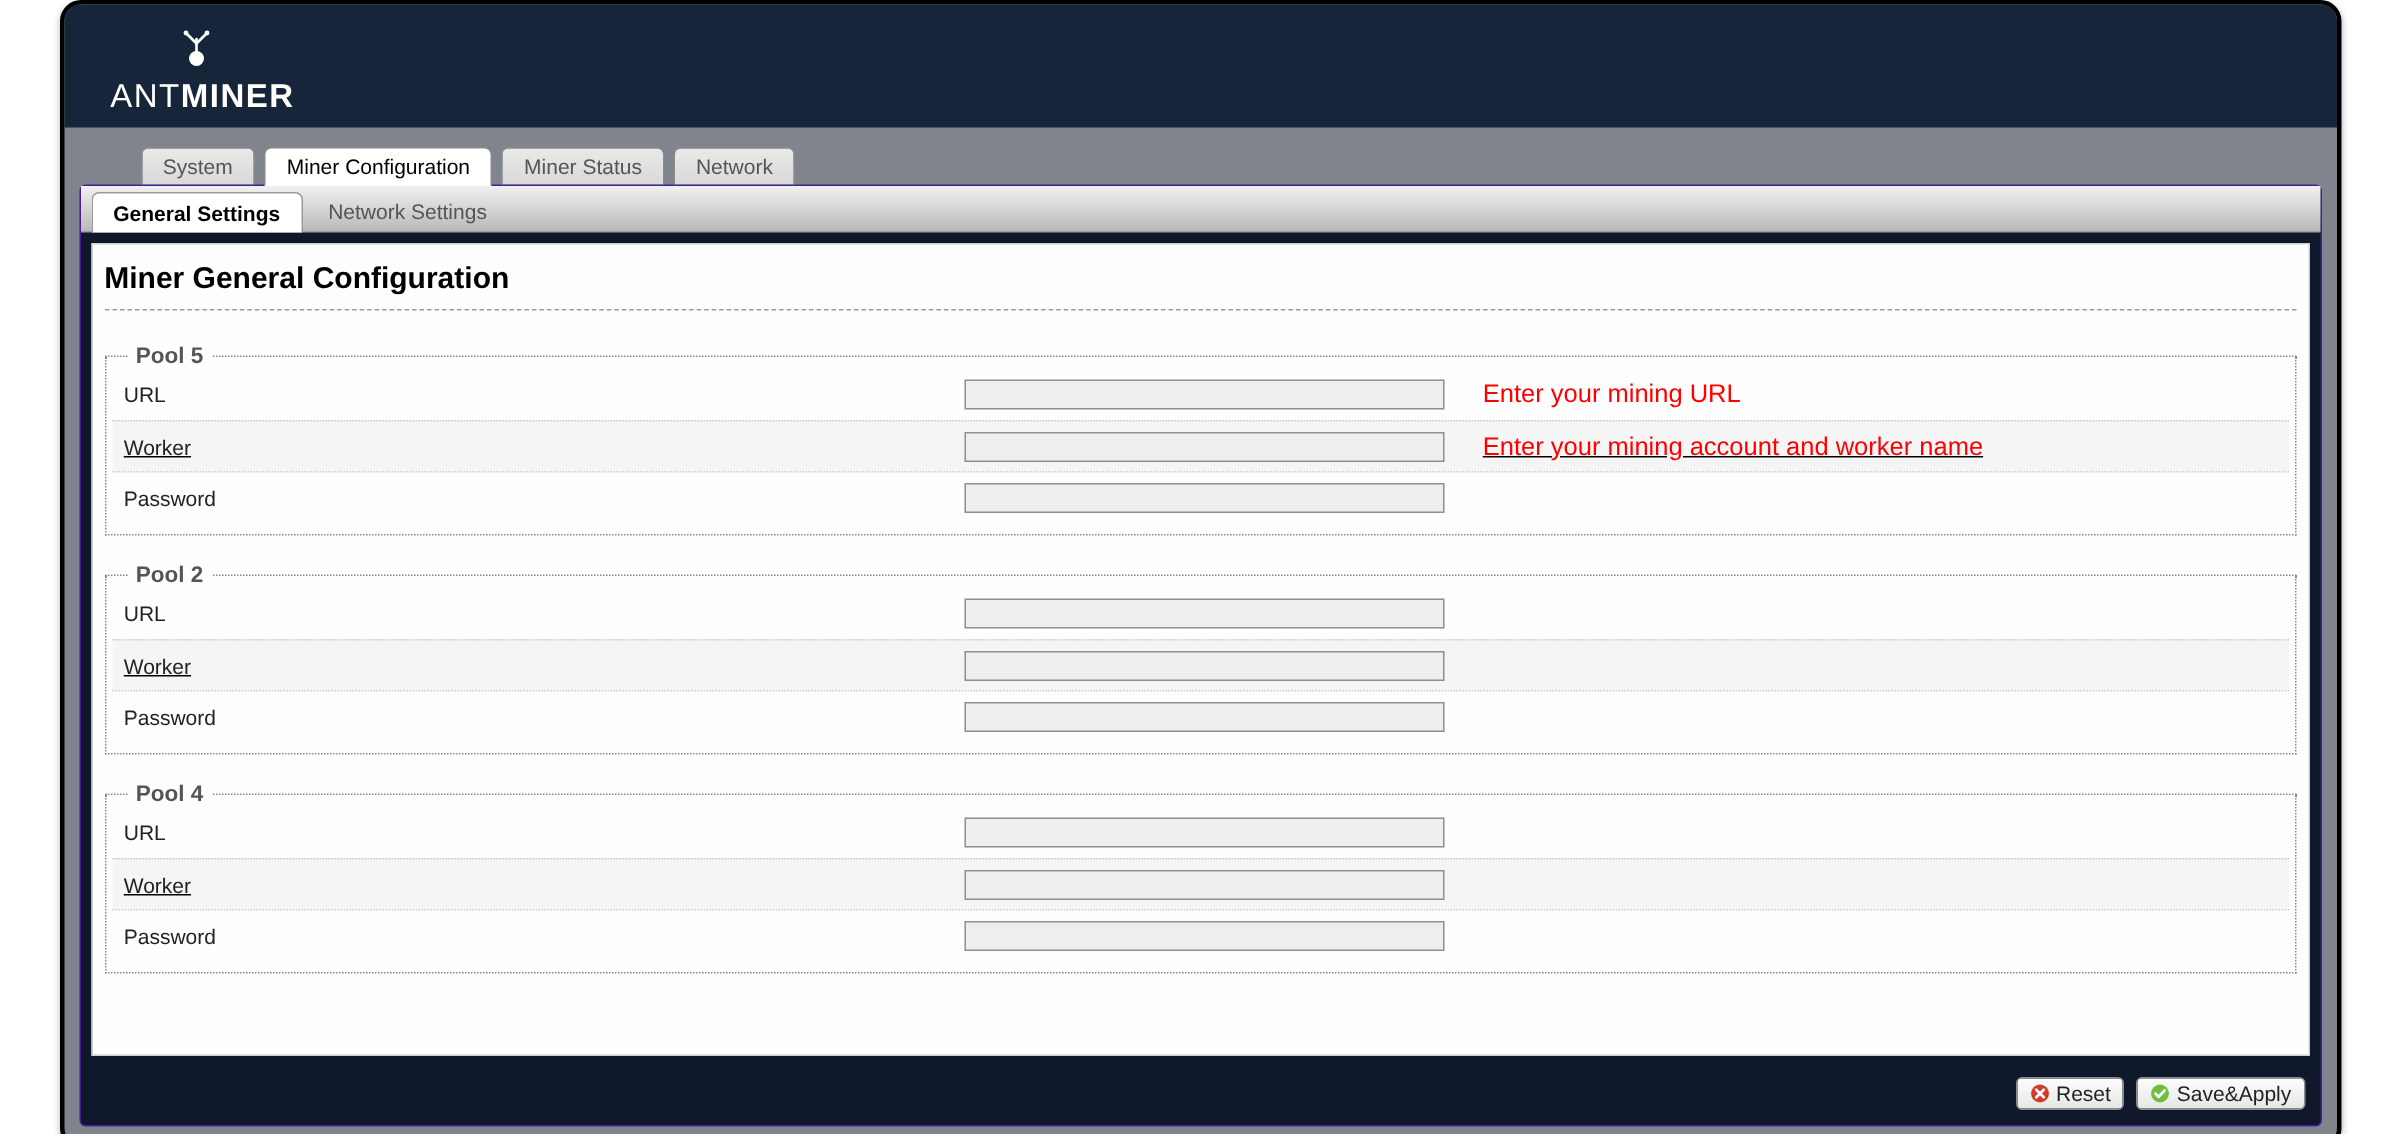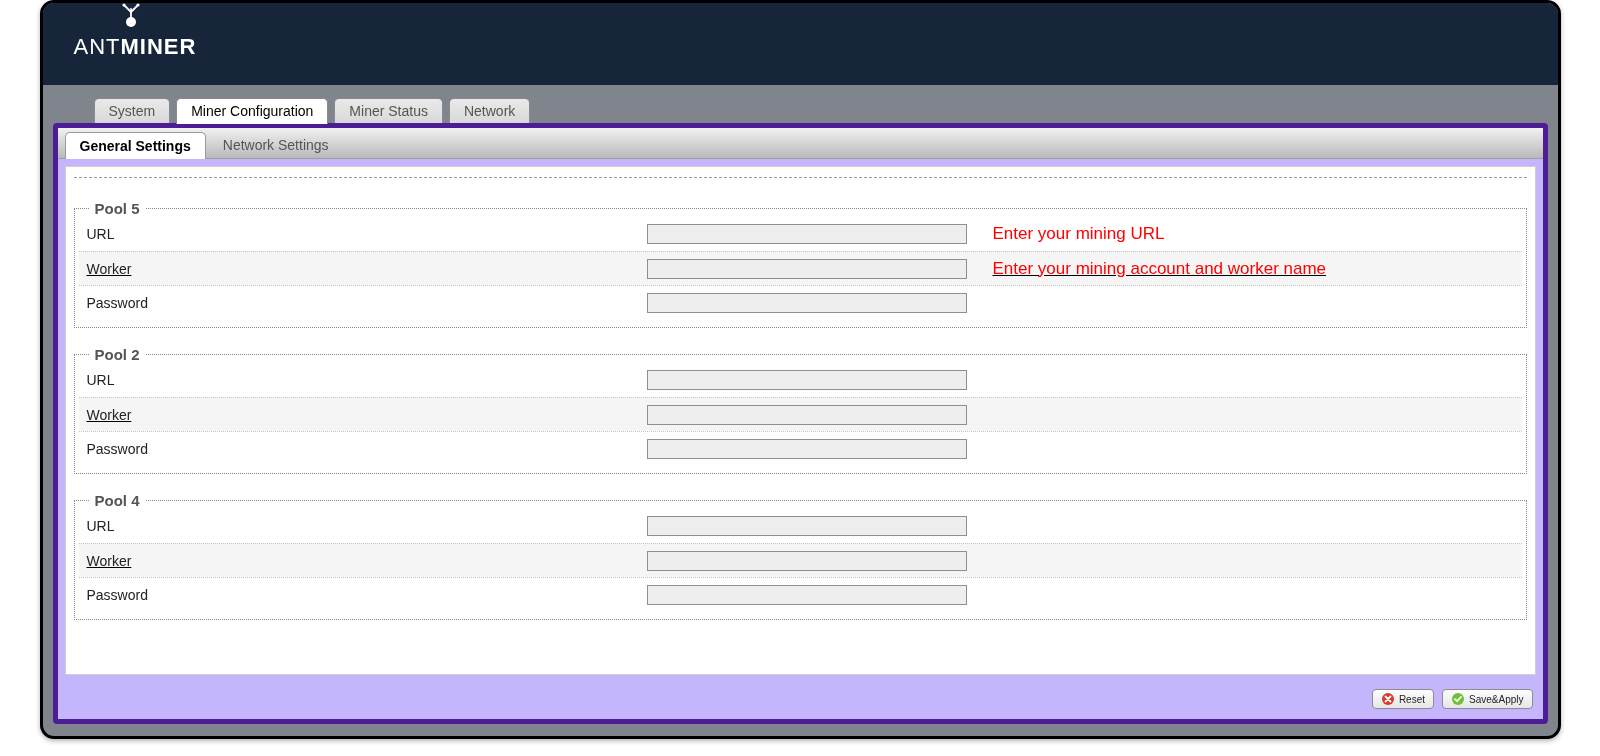--- a/index.html
+++ b/index.html
@@ -14,20 +14,21 @@
     background:#7f848d;
     box-shadow:0 2px 5px rgba(0,0,0,0.3);
     overflow:hidden;
   }
 
   
   .hdr {
     background:#17253a;
     height:82px;
     display:flex;
+    align-items:flex-end;
     padding:0 0 10px 31px;
   }
   .logo { display:flex; flex-direction:column; align-items:flex-start; color:#fff; }
   .logo-svg { margin-left:46px; }
   .logo-text { font-family: Arial, sans-serif; font-size:22px; font-weight:300; letter-spacing:1px; display:flex; align-items:baseline; line-height:1; margin-top:4px;}
   .logo-text .thin { font-weight:300; }
   .logo-text .bold { font-weight:800; }
 
   
   .main-tabs {
@@ -53,23 +54,23 @@
     color:#000;
     font-weight:400;
     border-color:#8a8a8a;
     position:relative;
     top:1px;
     padding-bottom:5px;
   }
 
   
   .main-panel {
-    background:#c4b5fd;
+    background:#0f172a;
     margin:0 10px 12px 10px;
-    border:5px solid #4c1d95;
+    border:1px solid #4c1d95;
     border-radius:4px;
   }
 
   
   .sub-tabs-bar {
     height:31px;
     background:linear-gradient(#f1f1f1,#b9b9b9);
     border-bottom:1px solid #9d9d9d;
     display:flex;
     align-items:flex-end;
@@ -161,21 +162,21 @@
     padding:4px 10px 10px 0;
   }
   .btn {
     display:inline-flex;
     align-items:center;
     gap:4px;
     background:linear-gradient(#fdfdfd,#e6e6e6);
     border:1px solid #8d8d8d;
     border-radius:4px;
     padding:2px 8px;
-    font-size:10px;
+    font-size:14px;
     color:#222;
     cursor:pointer;
   }
   .ico {
     width:14px; height:14px; display:inline-block;
   }
 </style>
 </head>
 <body>
 
@@ -210,20 +211,21 @@
   </div>
 
   <div class="main-panel">
 
     <div class="sub-tabs-bar">
       <div class="stab active">General Settings</div>
       <div class="stab">Network Settings</div>
     </div>
 
     <div class="content">
+      <h2 class="page-title">Miner General Configuration</h2>
       <div class="hr"></div>
 
       <div id="pools-container">
           <fieldset class="pool">
             <legend>Pool 5</legend>
             <div class="row">
               <div class="label-cell">URL</div>
               <div class="input-cell"><input type="text" class="txt" value="" style=""></div>
               <div class="hint-cell"><span>Enter your mining URL</span></div>
             </div>

